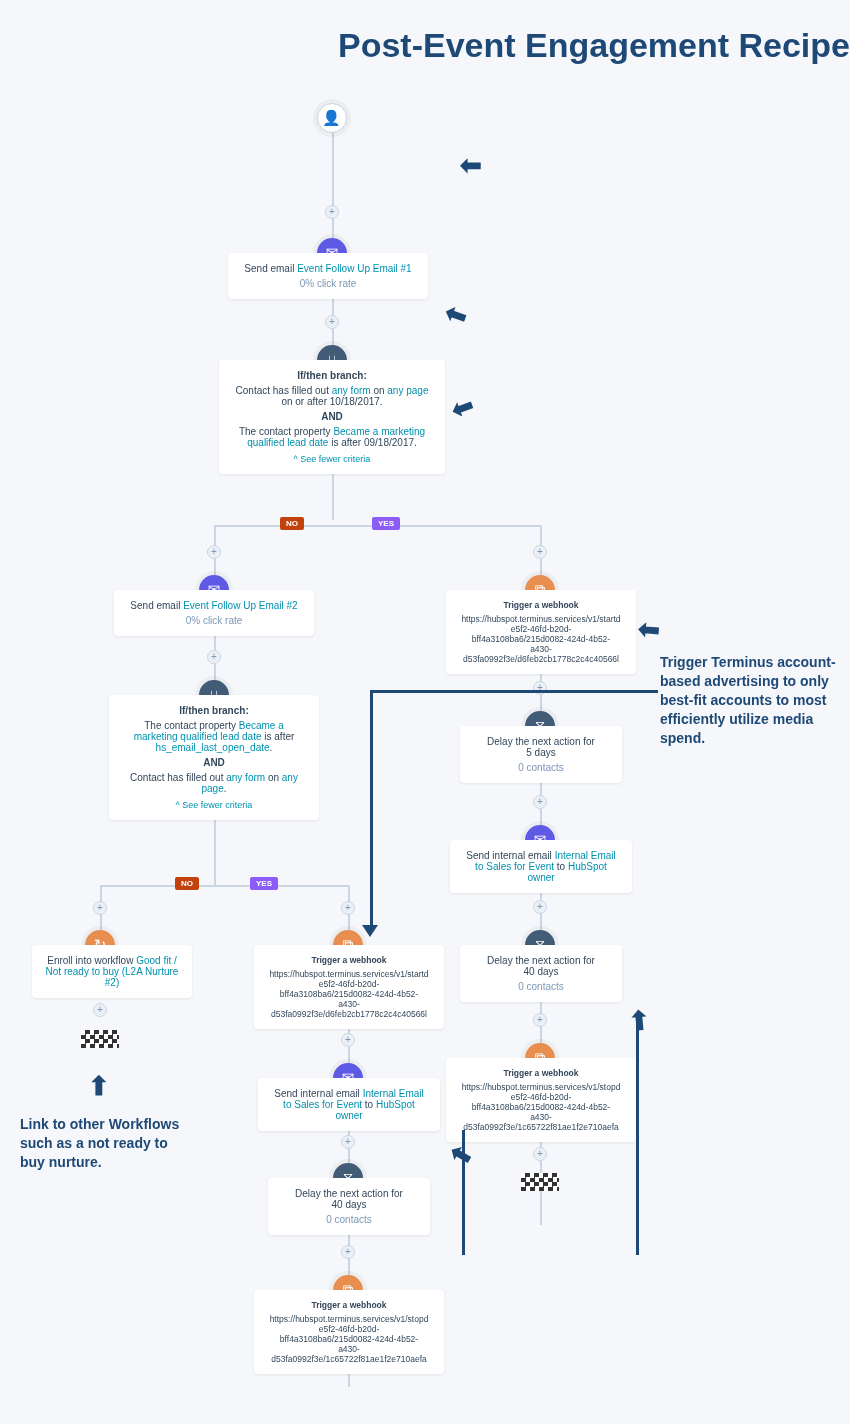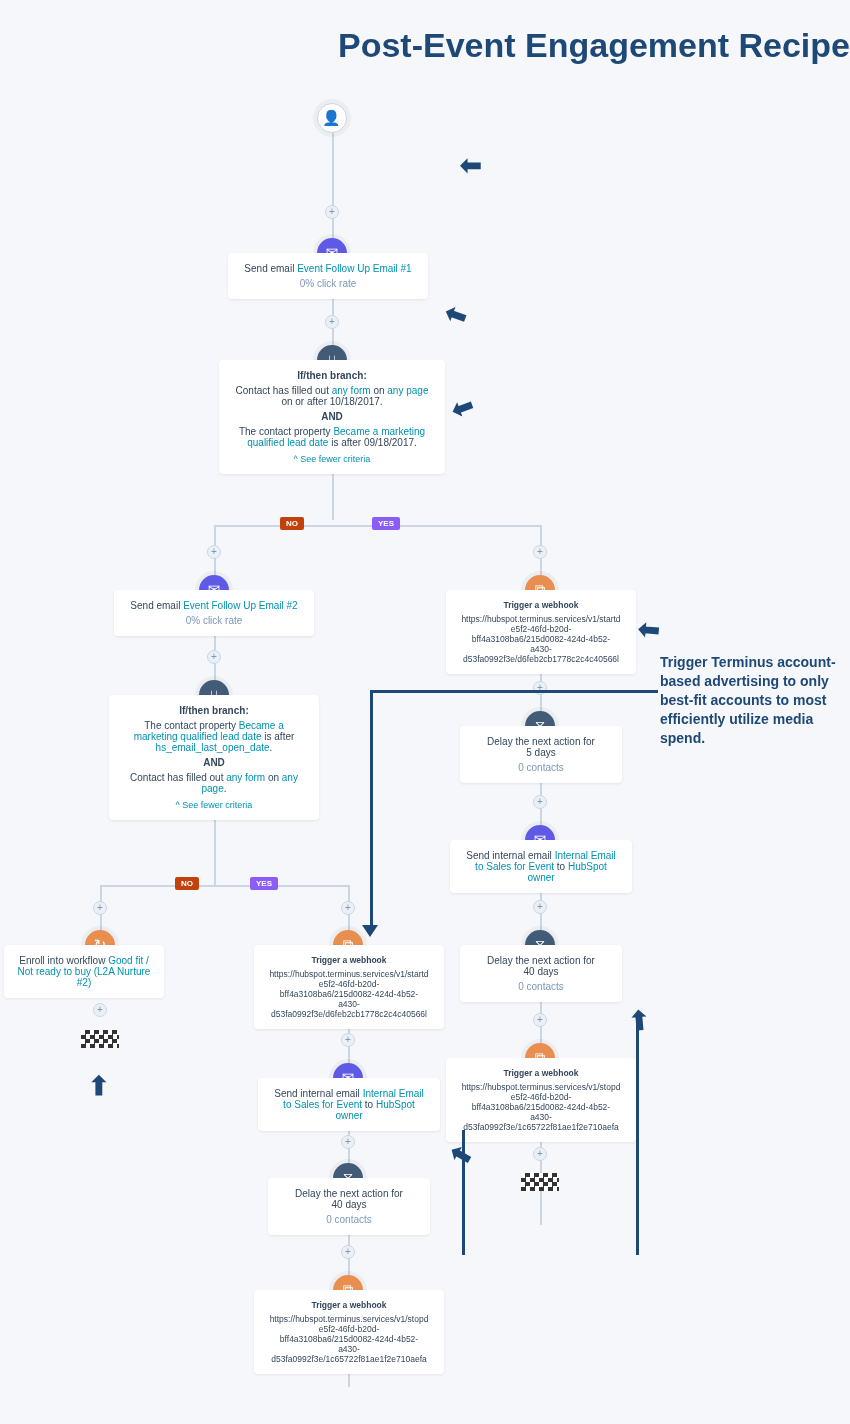--- a/index.html
+++ b/index.html
@@ -96,21 +96,21 @@
 <div class="see">^ See fewer criteria</div>
 </div>
 
 <div class="badge no" style="left:175px;top:792px">NO</div>
 <div class="badge yes" style="left:250px;top:792px">YES</div>
 
 <div class="plus" style="left:93px;top:816px">+</div>
 <div class="plus" style="left:341px;top:816px">+</div>
 
 <div class="icircle enroll" style="left:85px;top:845px">↻</div>
-<div class="card" style="left:4px;top:860px;width:160px">
+<div class="card" style="left:32px;top:860px;width:160px">
 <div><span>Enroll into workflow </span><span class="lnk">Good fit / Not ready to buy (L2A Nurture #2)</span></div>
 </div>
 <div class="plus" style="left:93px;top:918px">+</div>
 <div class="checker" style="left:81px;top:945px"></div>
 
 <div class="icircle webhook" style="left:333px;top:845px">⧉</div>
 <div class="card" style="left:254px;top:860px;width:190px;font-size:8.5px;word-break:break-all">
 <div class="hdr">Trigger a webhook</div>
 <div>https://hubspot.terminus.services/v1/startd</div>
 <div>e5f2-46fd-b20d-</div>
@@ -192,20 +192,21 @@
 
 <div class="arrow" style="left:460px;top:65px;transform:scaleX(-1)">➡</div>
 
 <div class="arrow" style="left:445px;top:215px;transform:rotate(200deg)">➡</div>
 <div class="arrow" style="left:452px;top:308px;transform:rotate(160deg)">➡</div>
 
 <div class="arrow" style="left:638px;top:530px;transform:rotate(185deg)">➡</div>
 <div class="ann" style="left:660px;top:568px;width:180px">Trigger Terminus account-based advertising to only best-fit accounts to most efficiently utilize media spend.</div>
 
 <div class="arrow" style="left:88px;top:985px;transform:rotate(-90deg)">➡</div>
+<div class="ann" style="left:20px;top:1030px;width:170px">Link to other Workflows such as a not ready to buy nurture.</div>
 
 <div class="arrow" style="left:450px;top:1055px;transform:rotate(210deg)">➡</div>
 <div class="arrow" style="left:628px;top:920px;transform:rotate(265deg)">➡</div>
 
 <div style="position:absolute;left:370px;top:605px;width:288px;height:3px;background:#1e4976"></div>
 <div style="position:absolute;left:370px;top:605px;width:3px;height:240px;background:#1e4976"></div>
 <div style="position:absolute;left:362px;top:840px;border-left:8px solid transparent;border-right:8px solid transparent;border-top:12px solid #1e4976"></div>
 
 <div style="position:absolute;left:462px;top:1045px;width:3px;height:125px;background:#1e4976"></div>
 <div style="position:absolute;left:636px;top:935px;width:3px;height:235px;background:#1e4976"></div>

